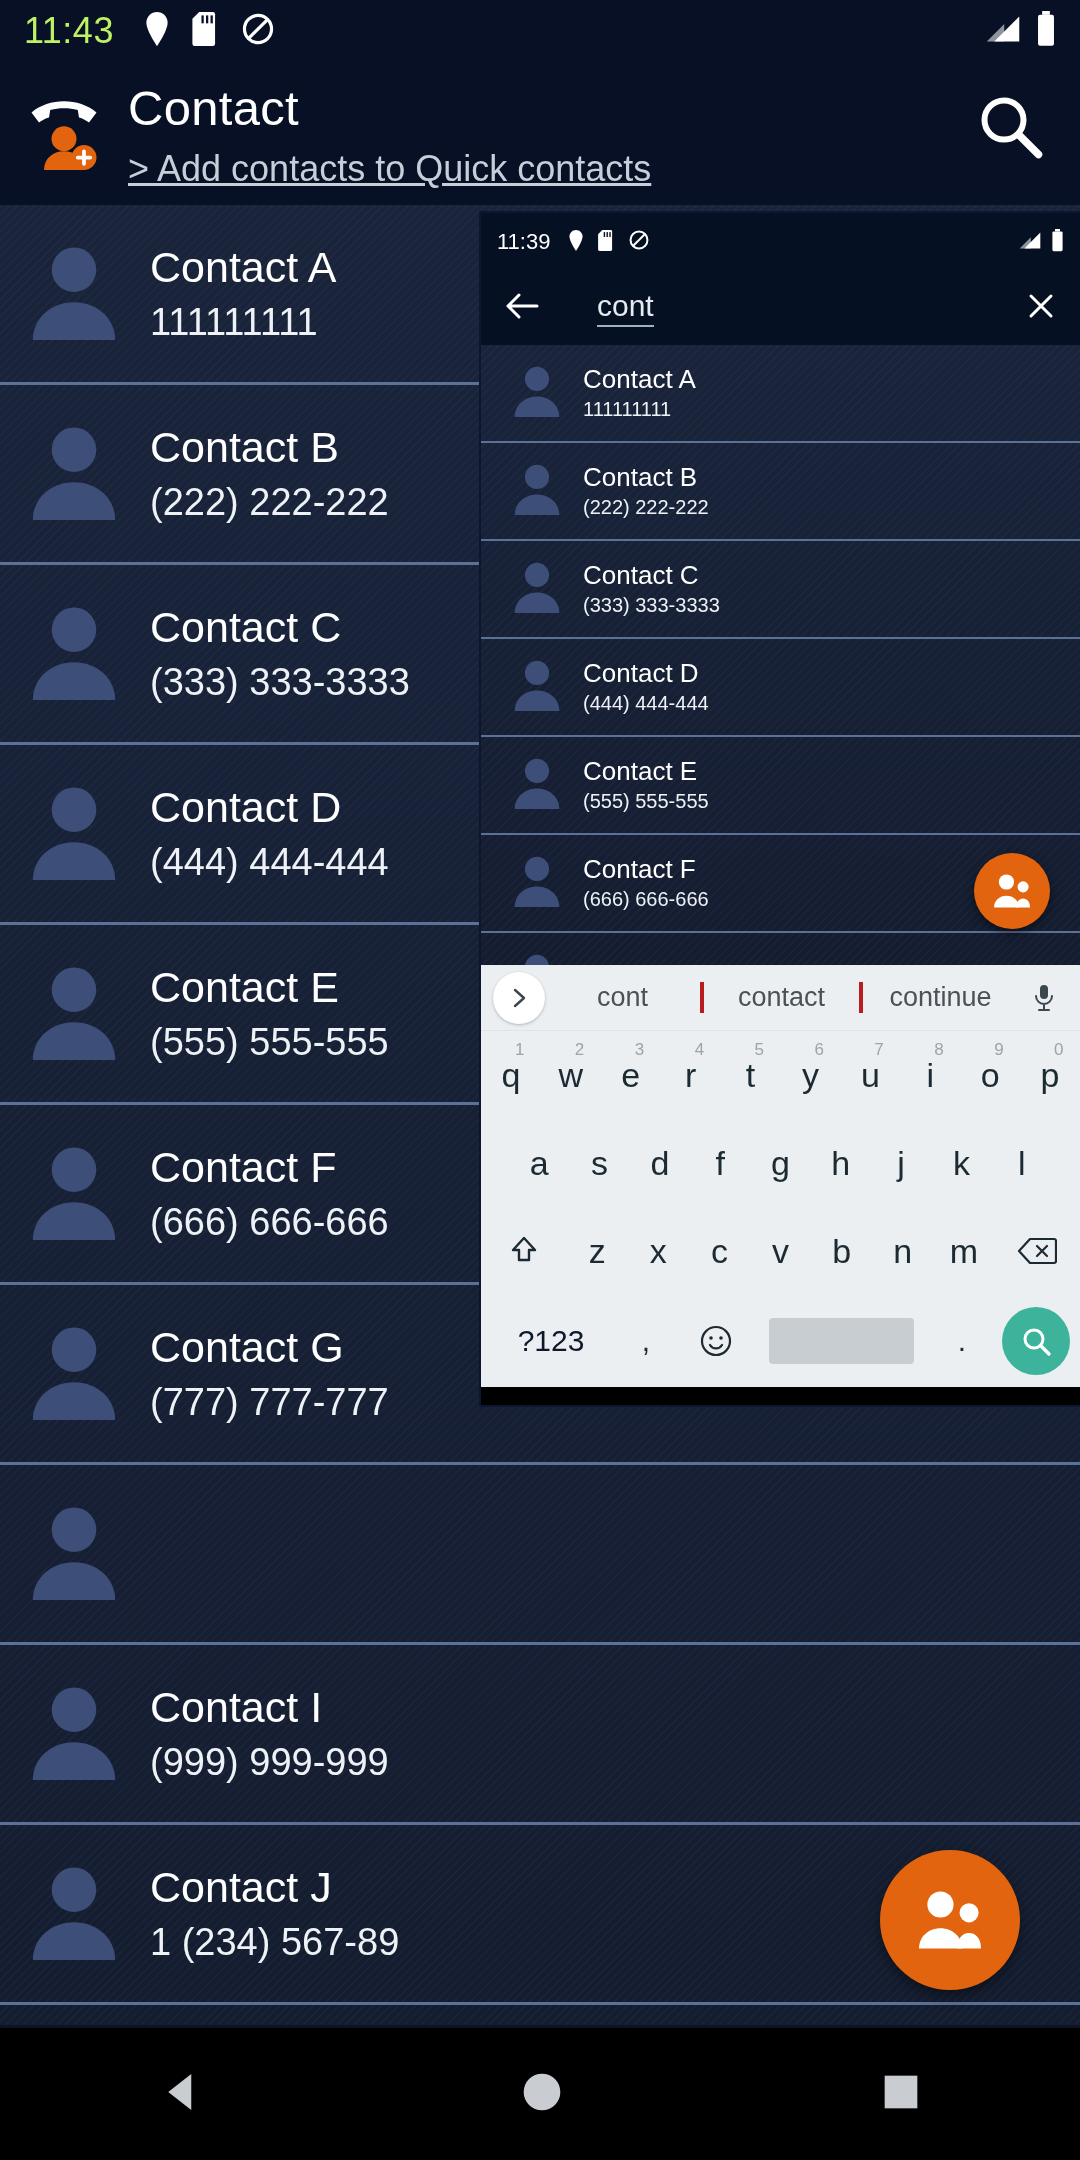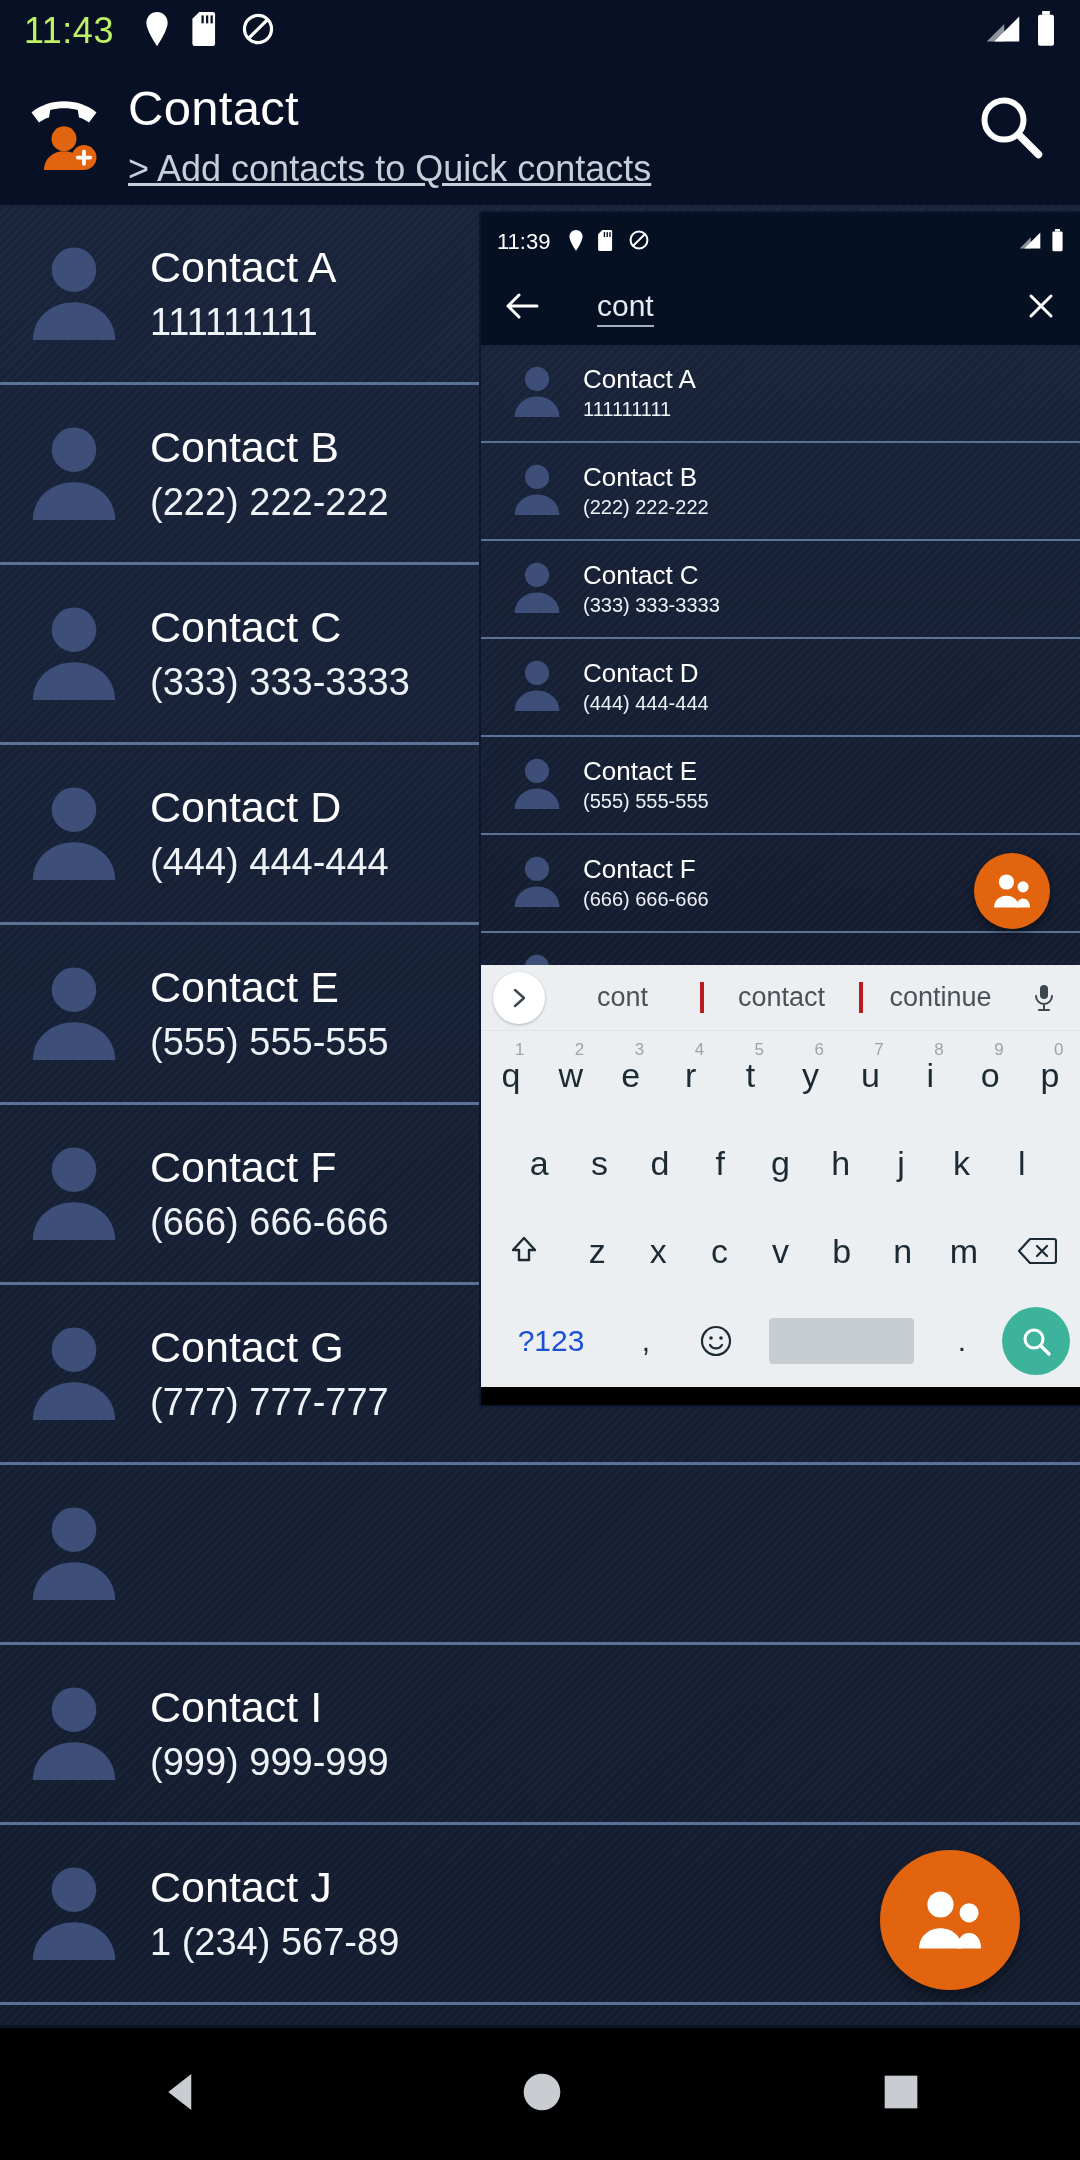--- a/index.html
+++ b/index.html
@@ -91,21 +91,21 @@
   .sugg{ flex:1; text-align:center; color:#4a5258; font-size:27px; }
   .sugg + .sugg{ border-left:4px solid #b91c1c; }
   .kb-mic{ width:52px; flex:0 0 auto; display:flex; justify-content:center; margin-right:10px; }
 
   .kb-row{ display:flex; justify-content:center; align-items:center; height:88px; }
   .key{ flex:1; text-align:center; color:#1c2a33; font-size:34px; position:relative; }
   .key sup{ position:absolute; top:-16px; left:50%; margin-left:4px; font-size:17px;
             color:#9aa4ab; font-weight:400; }
   .key-side{ flex:1.4; display:flex; align-items:center; justify-content:center; }
   .kb-row3{ display:flex; align-items:center; height:92px; padding:0 10px; }
-  .k123{ width:120px; text-align:center; color:#1d4ed8; font-size:30px; }
+  .k123{ width:120px; text-align:center; color:#0f172a; font-size:30px; }
   .kcomma{ width:70px; text-align:center; color:#1c2a33; font-size:30px; }
   .kemoji{ width:70px; display:flex; justify-content:center; }
   .kspace{ flex:1; height:46px; background:#c8cdd1; border-radius:4px; margin:0 18px; }
   .kdot{ width:60px; text-align:center; color:#1c2a33; font-size:30px; }
   .ksearch{ width:68px; height:68px; border-radius:50%; background:#3cb39a;
             display:flex; align-items:center; justify-content:center; margin-left:10px; }
 
   .i-nav{ height:62px; background:#000; display:flex; align-items:center;
           justify-content:space-around; }
 </style>

